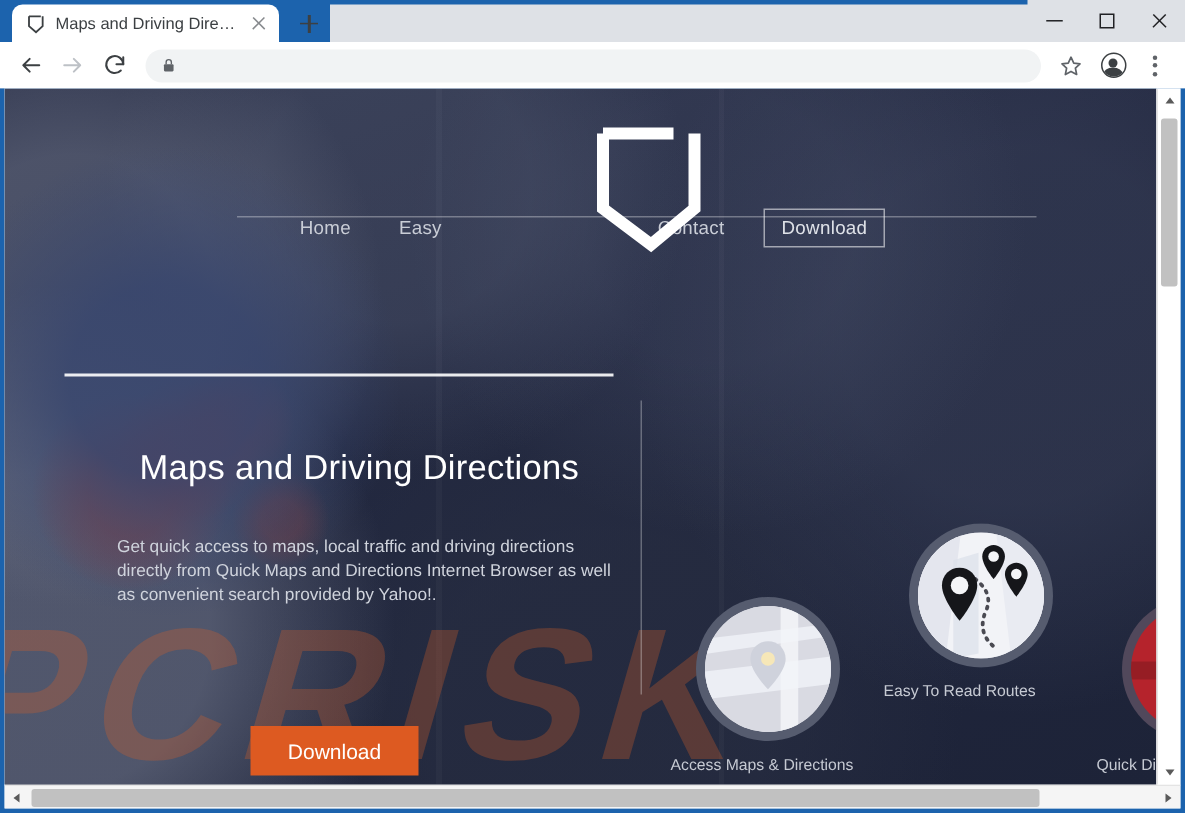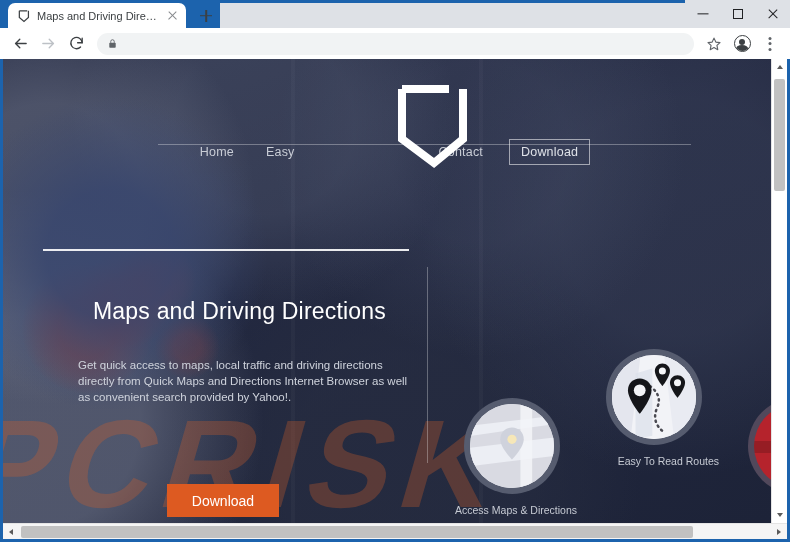--- a/index.html
+++ b/index.html
@@ -249,21 +249,21 @@
     background: #dd5a21;
     color: #ffffff; font-size: 14px;
     display: flex; align-items: center; justify-content: center;
     border: none;
     font-family: "Liberation Sans", sans-serif;
   }
 
   
   .feature {
     position: absolute;
-    text-align: right;
+    text-align: left;
     width: 130px;
   }
   .feature-icon {
     width: 96px; height: 96px; border-radius: 50%;
     margin: 0 auto 10px;
     position: relative; overflow: hidden;
     border: 6px solid rgba(70,76,96,.9);
     background: #e9eaef;
   }
   .feature-label {

